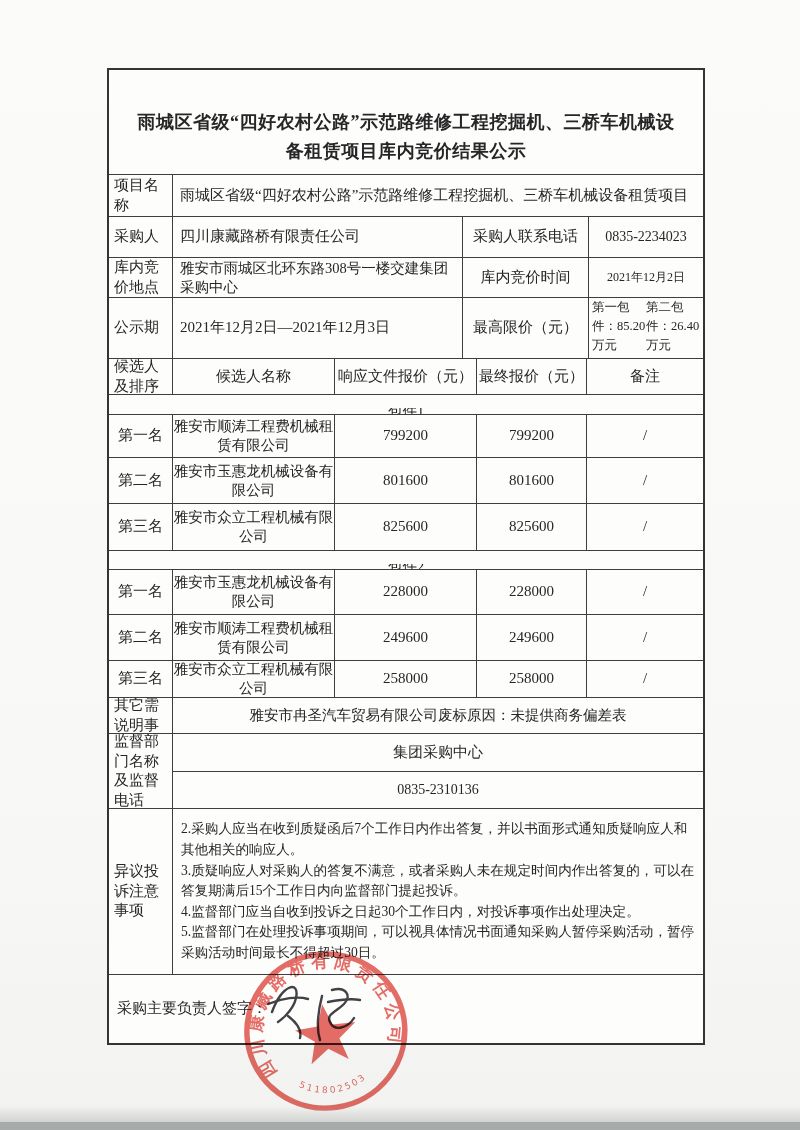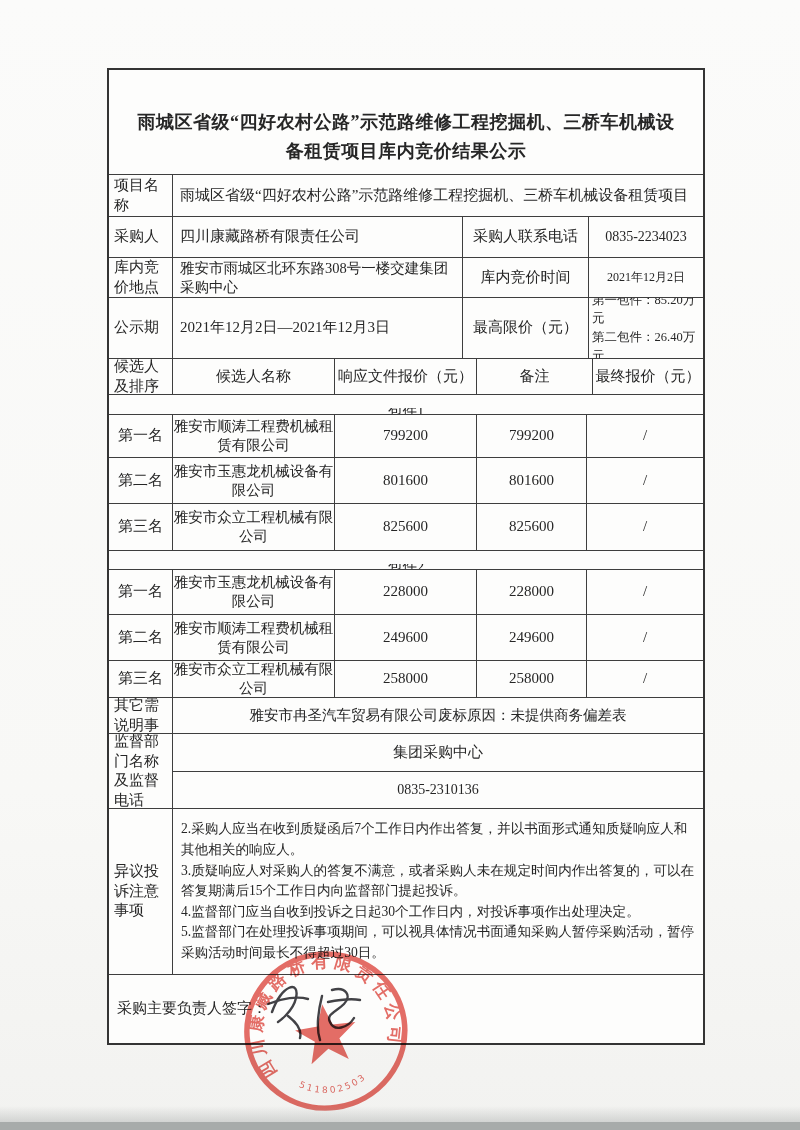--- a/index.html
+++ b/index.html
@@ -33,21 +33,21 @@
   .w-field{width:126px;}
   .w-name{width:162px;}
   .w-bid{width:142px;}
   .w-final{width:110px;}
   .flex1{flex:1;}
   .title-cell{
     flex:1;font-size:18px;font-weight:bold;line-height:1.6;
     padding:0 24px;letter-spacing:.5px;margin-top:29px;
   }
   .band{flex:1;font-size:14.5px;margin-top:13px;}
-  .limits{flex:1;flex-direction:column;align-items:flex-start;justify-content:center;
+  .limits{flex:1;flex-direction:row;align-items:flex-start;justify-content:center;
     padding:0 3px;font-size:12.5px;line-height:1.5;text-align:left;}
   .split-col{flex:1;display:flex;flex-direction:column;}
   .split-col > .sub{flex:1;display:flex;align-items:center;justify-content:center;
     border-bottom:1.5px solid var(--line);font-size:15px;box-sizing:border-box;}
   .split-col > .sub:last-child{border-bottom:none;}
   .objection-text{
     flex:1;flex-direction:column;align-items:flex-start;justify-content:center;
     padding:6px 8px;font-size:13.6px;line-height:1.52;text-align:left;
   }
   .objection-text div{width:100%;}
@@ -95,22 +95,22 @@
       <div class="cell limits">
         <div>第一包件：85.20万元</div>
         <div>第二包件：26.40万元</div>
       </div>
     </div>
 
     <div class="row" style="height:36px">
       <div class="cell label">候选人及排序</div>
       <div class="cell w-name">候选人名称</div>
       <div class="cell w-bid">响应文件报价（元）</div>
+      <div class="cell w-final">最终报价（元）</div>
       <div class="cell flex1">备注</div>
-      <div class="cell w-final">最终报价（元）</div>
     </div>
 
     <div class="row" style="height:20px">
       <div class="cell band">包件1</div>
     </div>
 
     <div class="row" style="height:43px">
       <div class="cell label" style="justify-content:center;text-align:center">第一名</div>
       <div class="cell w-name" style="font-size:14.5px">雅安市顺涛工程费机械租赁有限公司</div>
       <div class="cell w-bid">799200</div>

